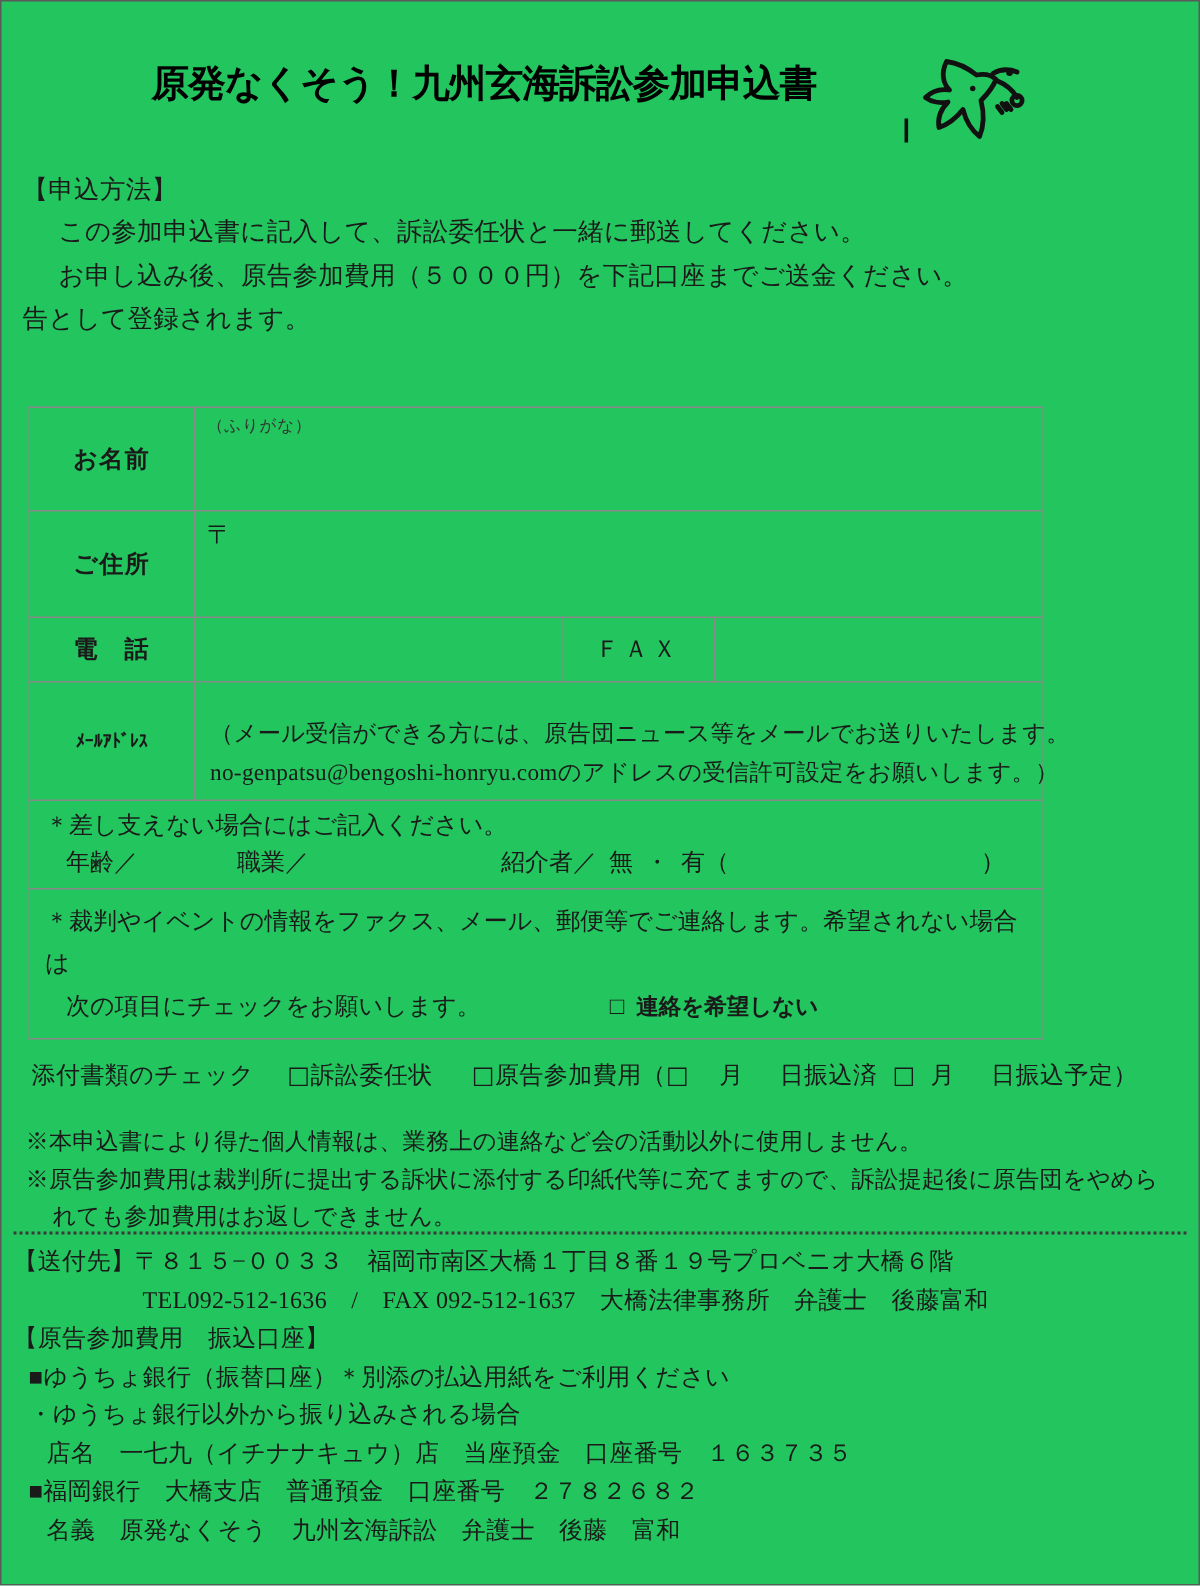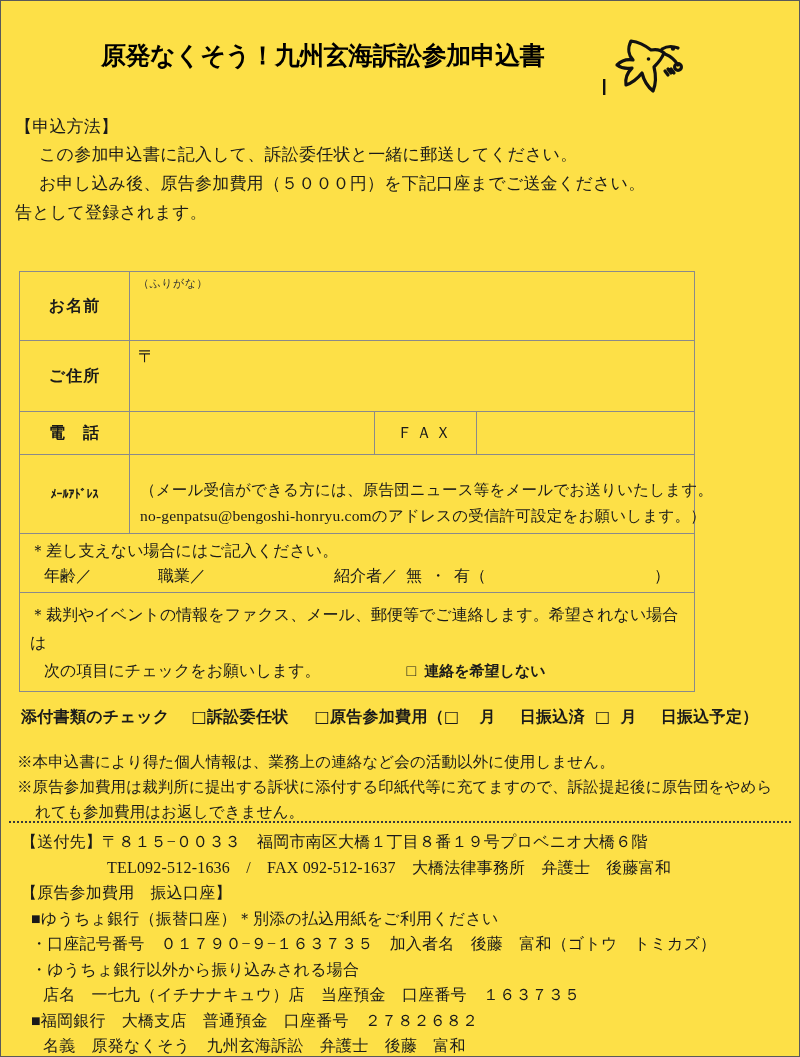--- a/index.html
+++ b/index.html
@@ -9,21 +9,21 @@
   }
   body {
     font-family: "Liberation Serif", "DejaVu Serif", serif;
     color: #1a1a1a;
   }
   .page {
     position: relative;
     width: 800px;
     height: 1057px;
     box-sizing: border-box;
-    background: #fde047;
+    background: #22c55e;
     border: 1px solid #5a5a5a;
     overflow: hidden;
   }
   .inner {
     position: absolute;
     left: 0; top: 0;
     width: 798px;
     height: 1055px;
   }
 
@@ -177,21 +177,21 @@
 
   
   .attach {
     position: absolute;
     left: 20px;
     top: 706px;
     font-size: 16px;
     letter-spacing: 0.3px;
     white-space: nowrap;
     font-family: "DejaVu Sans", "Liberation Sans", sans-serif;
-    font-weight: 700;
+    font-weight: 400;
   }
   .attach .s3 { display:inline-block; width: 22px; }
   .attach .s4 { display:inline-block; width: 26px; }
   .attach .s5 { display:inline-block; width: 10px; }
   .attach .s6 { display:inline-block; width: 20px; }
   .attach .s7 { display:inline-block; width: 24px; }
 
   
   .notices {
     position: absolute;
@@ -210,21 +210,21 @@
     position: absolute;
     left: 8px;
     top: 820px;
     width: 782px;
     border-top: 2px dotted #3a3a3a;
   }
 
   
   .footer {
     position: absolute;
-    left: 20px;
+    left: 8px;
     top: 828px;
     width: 770px;
     font-size: 16px;
     line-height: 25.5px;
     letter-spacing: 0.2px;
   }
   .footer p { margin: 0; white-space: nowrap; }
   .footer p.i1 { padding-left: 10px; }
   .footer p.i2 { padding-left: 22px; }
   .footer p.i3 { padding-left: 86px; }
@@ -327,21 +327,20 @@
     <p class="cont">れても参加費用はお返しできません。</p>
   </div>
 
   <div class="divider"></div>
 
   <div class="footer">
     <p>【送付先】〒８１５−００３３　福岡市南区大橋１丁目８番１９号プロベニオ大橋６階</p>
     <p class="i3">TEL092-512-1636　/　FAX 092-512-1637　大橋法律事務所　弁護士　後藤富和</p>
     <p>【原告参加費用　振込口座】</p>
     <p class="i1">■ゆうちょ銀行（振替口座）＊別添の払込用紙をご利用ください</p>
-    <p class="i1">・口座記号番号　０１７９０−９−１６３７３５　加入者名　後藤　富和（ゴトウ　トミカズ）</p>
     <p class="i1">・ゆうちょ銀行以外から振り込みされる場合</p>
     <p class="i2">店名　一七九（イチナナキュウ）店　当座預金　口座番号　１６３７３５</p>
     <p class="i1">■福岡銀行　大橋支店　普通預金　口座番号　２７８２６８２</p>
     <p class="i2">名義　原発なくそう　九州玄海訴訟　弁護士　後藤　富和</p>
 
   </div>
 
  </div>
 </div>
 

